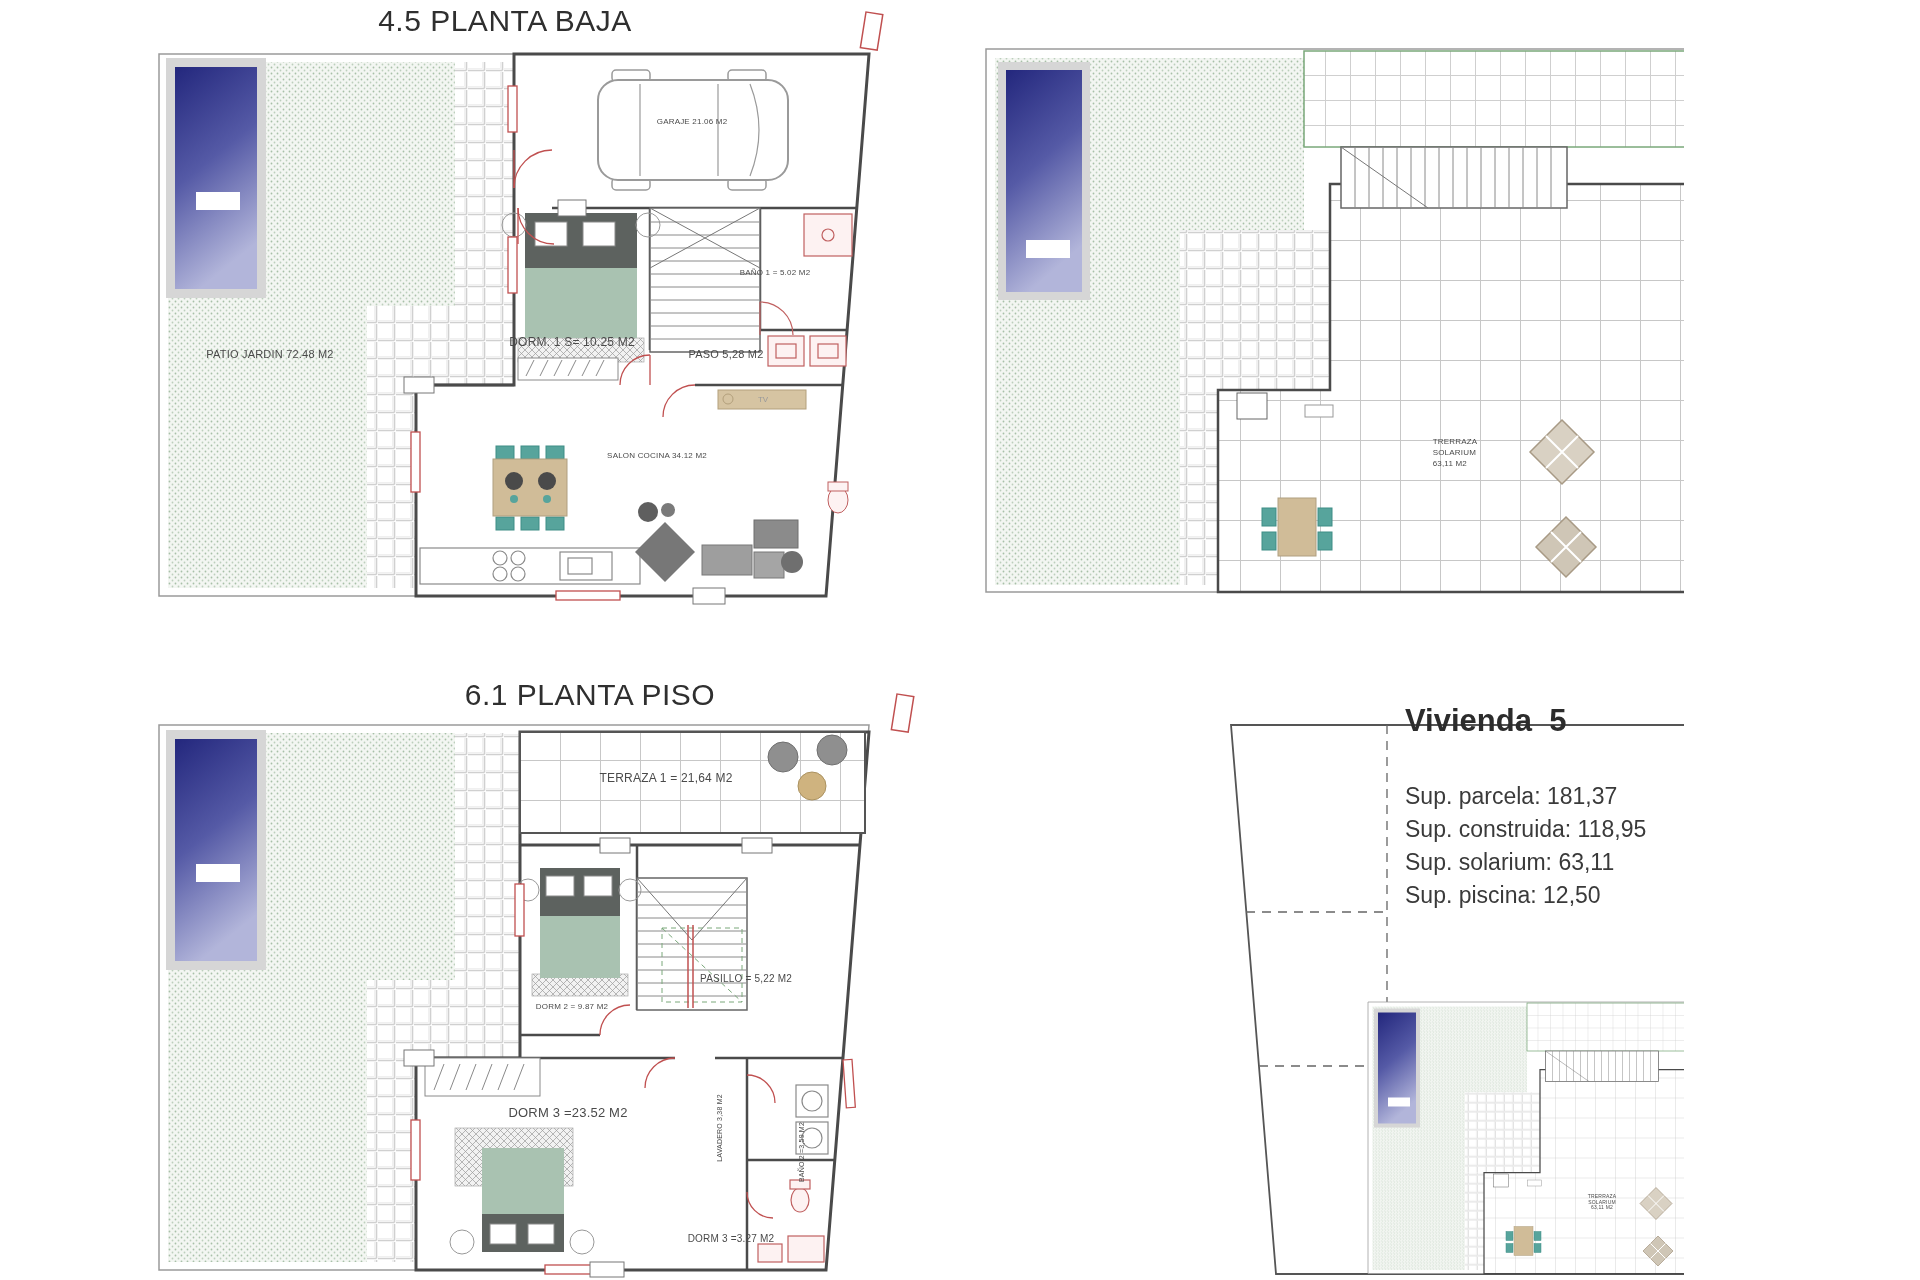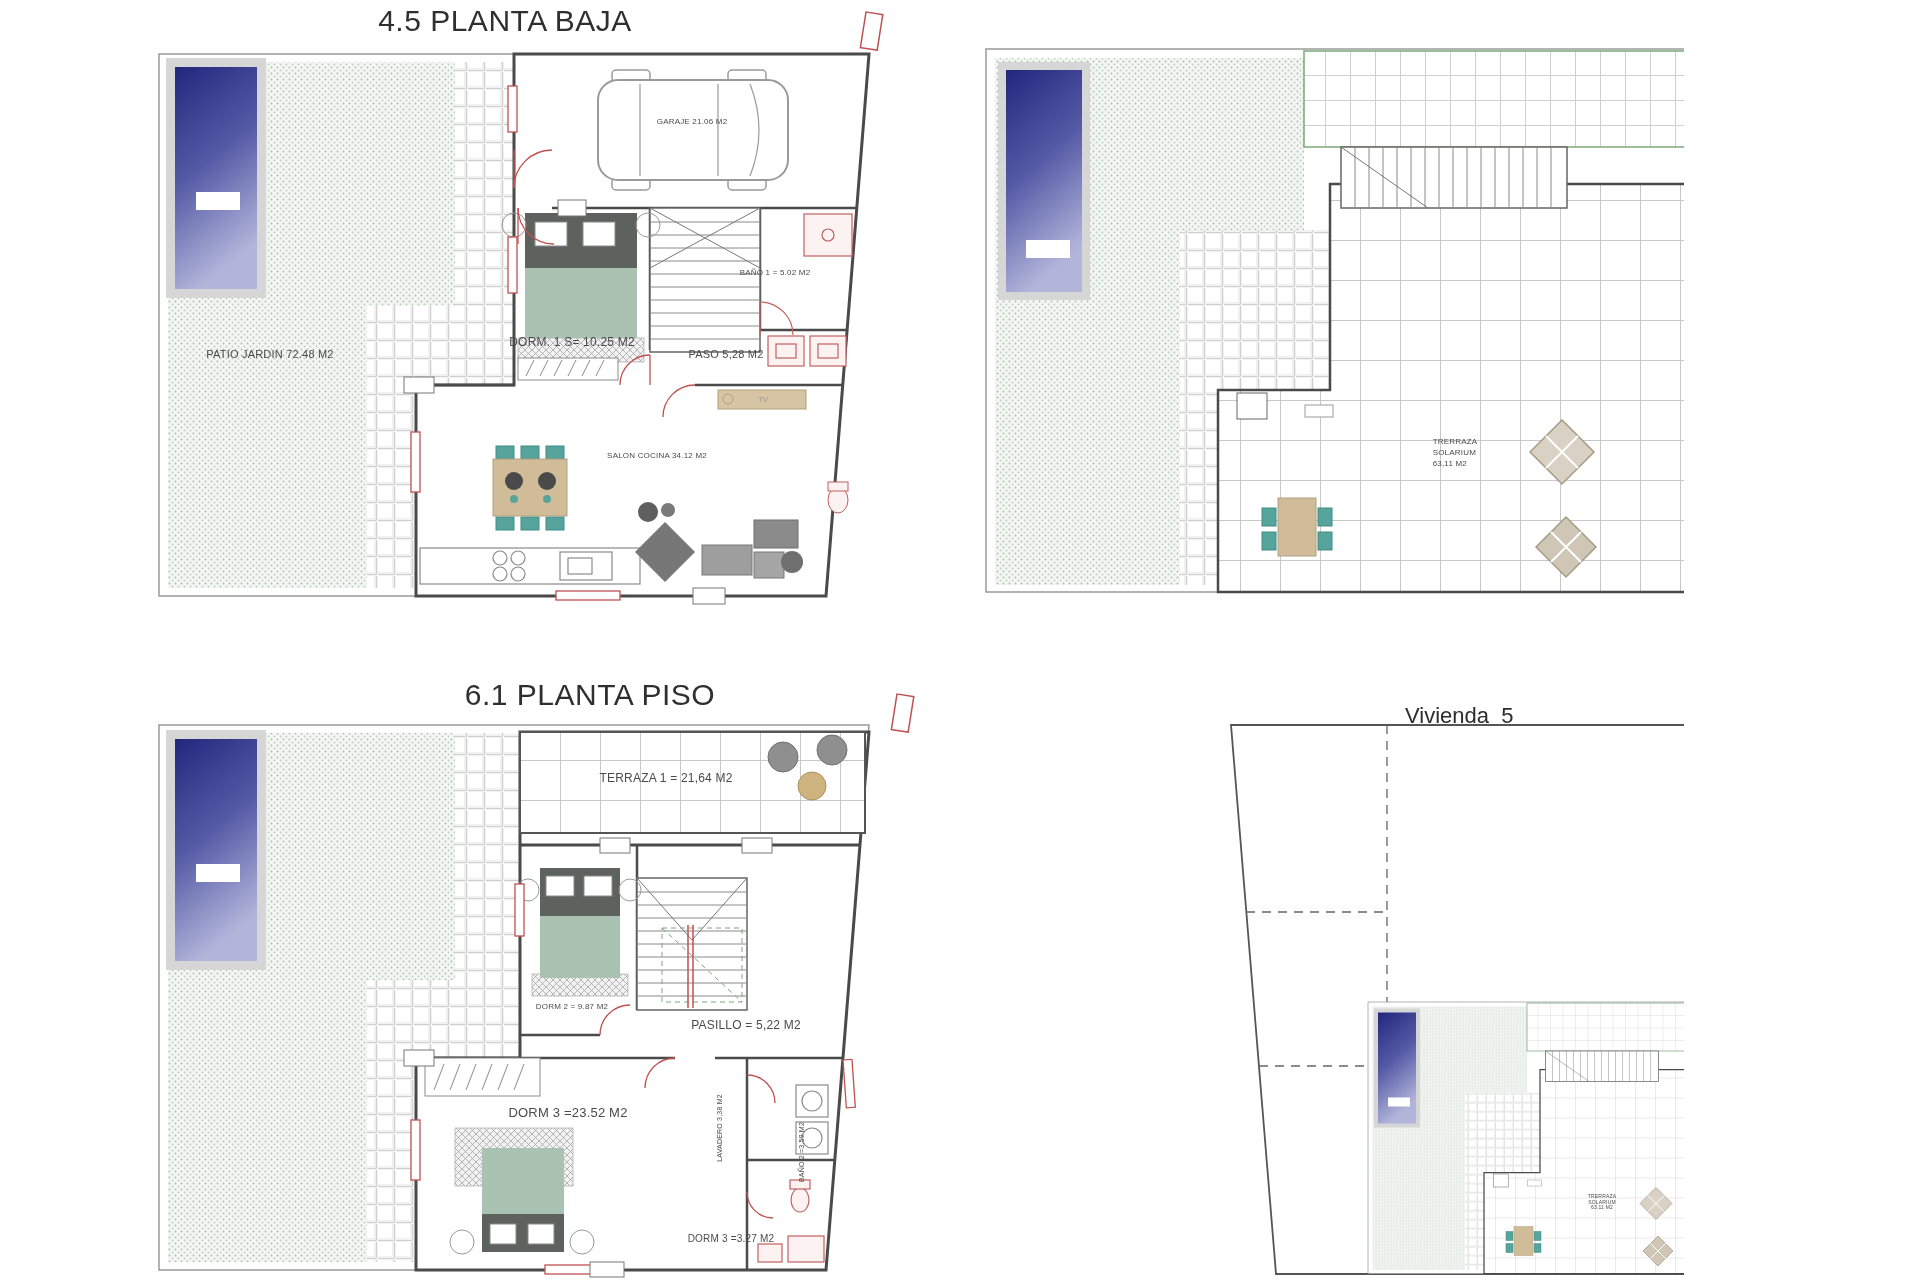--- a/index.html
+++ b/index.html
@@ -7,21 +7,21 @@
         font-family:"Liberation Sans", sans-serif;}
   svg.plan{position:absolute;left:0;top:0;width:1920px;height:1280px;}
   .title{position:absolute;transform:translate(-50%,-50%);font-size:30px;color:#2f2f2f;
          letter-spacing:0.5px;white-space:nowrap;}
   .lbl{position:absolute;transform:translate(-50%,-50%);font-size:9px;color:#4a4a4a;
        white-space:nowrap;letter-spacing:0.2px;}
   .lbl.v{transform:translate(-50%,-50%) rotate(-90deg);}
   .lbl.tiny{font-size:5px;line-height:5.5px;text-align:center;}
   .lbl.multi{text-align:left;line-height:11px;}
   .tvlbl{position:absolute;transform:translate(-50%,-50%);font-size:8px;color:#9a9a9a;}
-  .viv-title{position:absolute;font-size:22px;font-weight:normal;color:#2c2c2c;white-space:pre;}
+  .viv-title{position:absolute;font-size:31px;font-weight:bold;color:#2c2c2c;white-space:pre;}
   .viv-lines{position:absolute;font-size:23px;color:#3a3a3a;line-height:33px;white-space:nowrap;}
   .ref45{position:absolute;transform:translate(-50%,-50%);font-size:20px;color:#3a3a3a;}
 </style>
 </head>
 <body>
 
 <div class="page">
 
 <svg class="plan" viewBox="0 0 1920 1280">
   <defs>
@@ -381,27 +381,33 @@
 <div class="tvlbl" style="left:763px;top:399px">TV</div>
 
 <div class="lbl multi" style="left:1455px;top:452px;font-size:8px">
   <div>TRERRAZA</div>
   <div>SOLARIUM</div>
   <div>63,11 M2</div>
 </div>
 
 <div class="lbl" style="left:666px;top:778px;font-size:12px">TERRAZA 1 = 21,64 M2</div>
 <div class="lbl" style="left:572px;top:1006px;font-size:8px">DORM 2 = 9.87 M2</div>
-<div class="lbl" style="left:746px;top:1025px;font-size:12px">PASILLO = 5,22 M2</div>
+<div class="lbl" style="left:746px;top:978px;font-size:10px">PASILLO = 5,22 M2</div>
 <div class="lbl" style="left:568px;top:1112px;font-size:13px">DORM 3 =23.52 M2</div>
 <div class="lbl v" style="left:719px;top:1128px;font-size:7px">LAVADERO 3,38 M2</div>
 <div class="lbl v" style="left:801px;top:1152px;font-size:7px">BAÑO 2 =3,59 M2</div>
 <div class="lbl" style="left:731px;top:1238px;font-size:10px">DORM 3 =3.27 M2</div>
 
 <div class="viv-title" style="left:1405px;top:703px">Vivienda  5</div>
+<div class="viv-lines" style="left:1405px;top:780px">
+  <div>Sup. parcela: 181,37</div>
+  <div>Sup. construida: 118,95</div>
+  <div>Sup. solarium: 63,11</div>
+  <div>Sup. piscina: 12,50</div>
+</div>
 <div class="ref45" style="left:1748px;top:1104px">4.5</div>
 
 <div class="lbl tiny" style="left:1602px;top:1202px">
   <div>TRERRAZA</div>
   <div>SOLARIUM</div>
   <div>63,11 M2</div>
 </div>
 
 </div>
 

